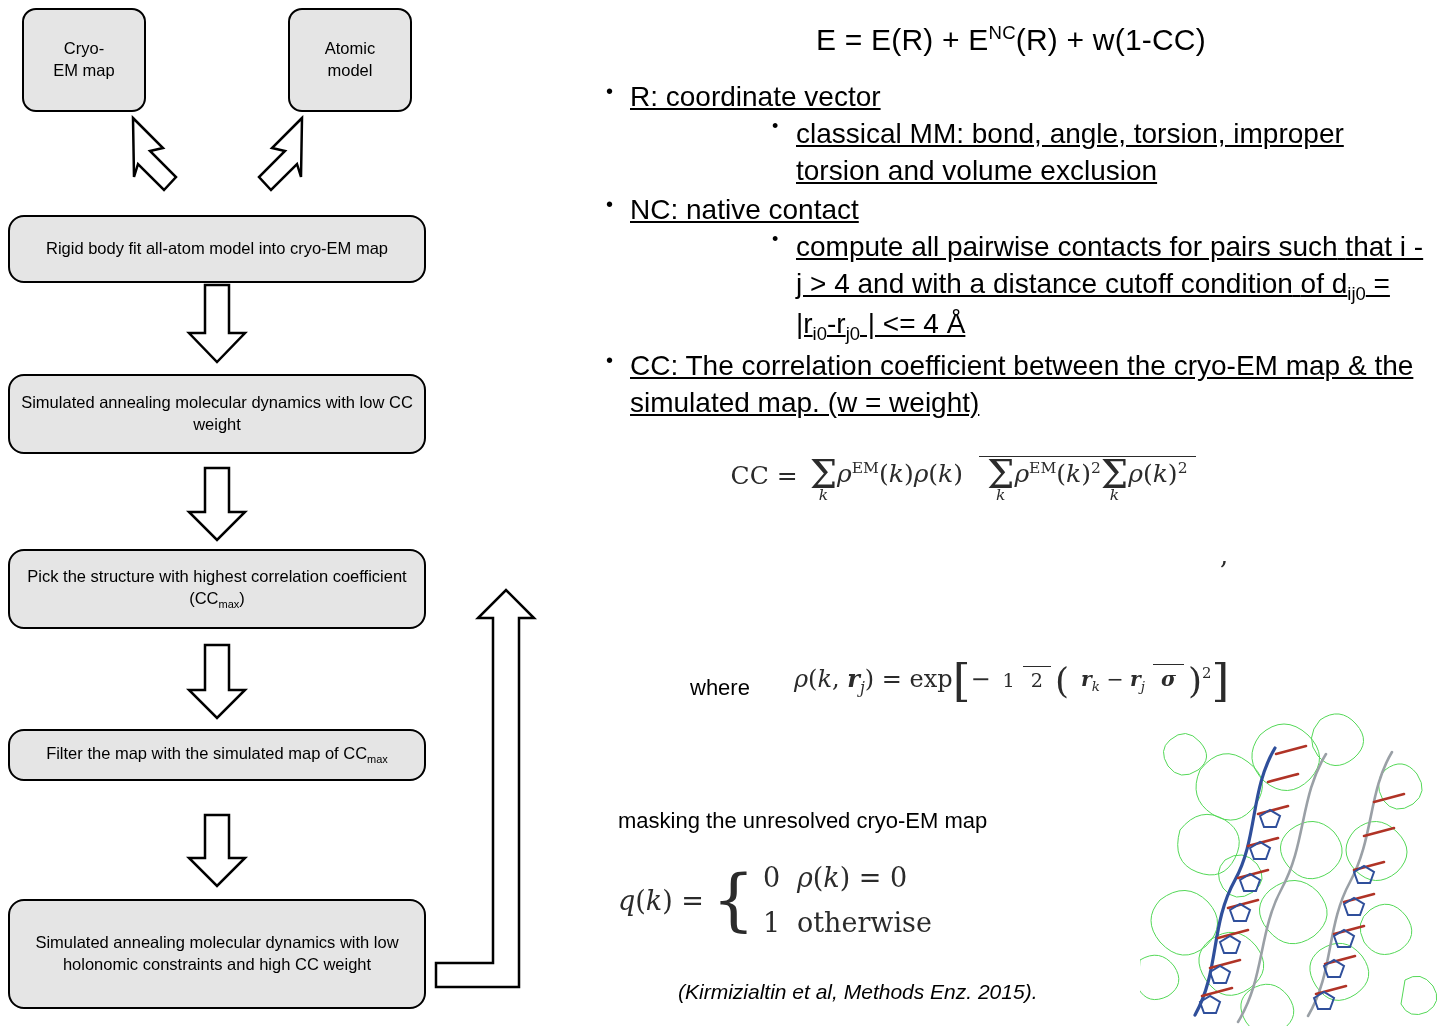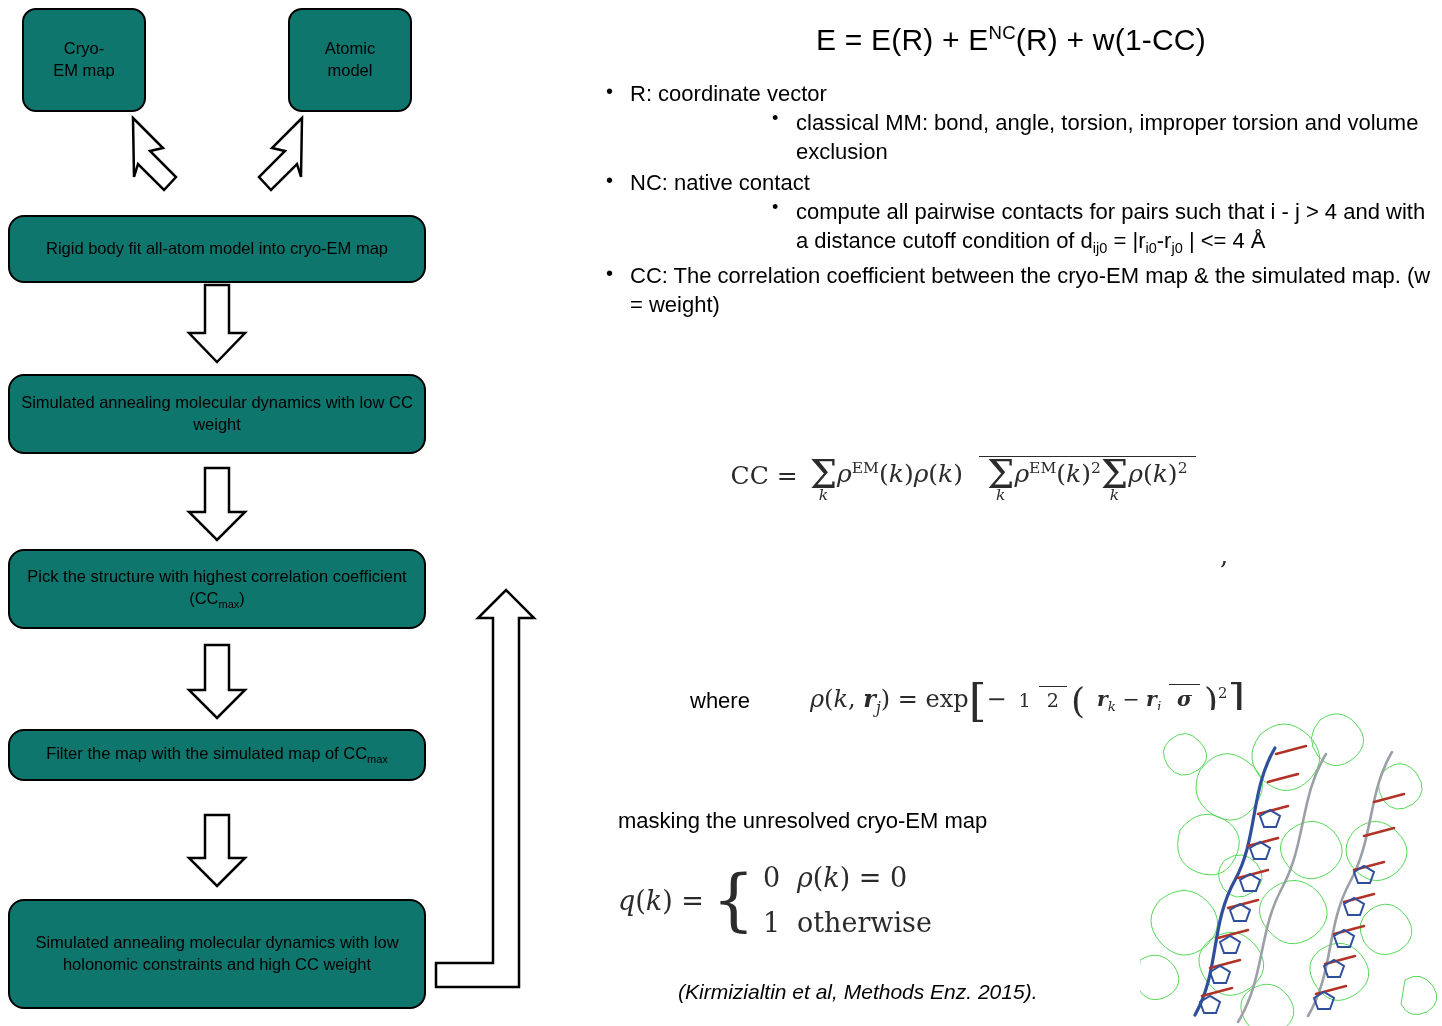--- a/index.html
+++ b/index.html
@@ -21,21 +21,21 @@
     position: absolute;
     left: 0;
     top: 0;
     width: 560px;
     height: 1026px;
   }
   .node {
     position: absolute;
     box-sizing: border-box;
     border: 2.5px solid #000;
-    background: #0f766e;
+    background: #e5e5e5;
     display: flex;
     align-items: center;
     justify-content: center;
     text-align: center;
     line-height: 1.32;
     font-size: 16.5px;
     padding: 4px 10px;
   }
   .node.rounded { border-radius: 14px; }
   .node.pill    { border-radius: 16px; }
@@ -73,22 +73,23 @@
     font-size: 30px;
     margin-top: 22px;
     letter-spacing: 0.2px;
   }
   #equation-title sup { font-size: 0.62em; }
 
   ul.bullets {
     list-style: none;
     margin: 22px 0 0 0;
     padding: 0 10px 0 22px;
-    font-size: 22px;
+    font-size: 28px;
     line-height: 1.32;
+    text-decoration: underline;
   }
   ul.bullets > li {
     position: relative;
     padding-left: 28px;
     margin-bottom: 2px;
   }
   ul.bullets > li::before {
     content: "\2022";
     position: absolute;
     left: 4px;
@@ -158,25 +159,25 @@
     position: absolute;
     left: 640px;
     top: 540px;
     font-size: 26px;
     font-family: "DejaVu Serif", serif;
   }
 
   #where-row {
     position: absolute;
     left: 110px;
-    top: 680px;
+    top: 660px;
     width: 650px;
     display: flex;
-    align-items: center;
-    gap: 60px;
+    align-items: flex-end;
+    gap: 44px;
     font-size: 22px;
   }
   #rho-formula { font-size: 24px; }
   .bracket {
     font-size: 1.9em;
     vertical-align: middle;
     line-height: 0.7;
   }
   .paren-big { font-size: 1.5em; vertical-align: middle; }
 

